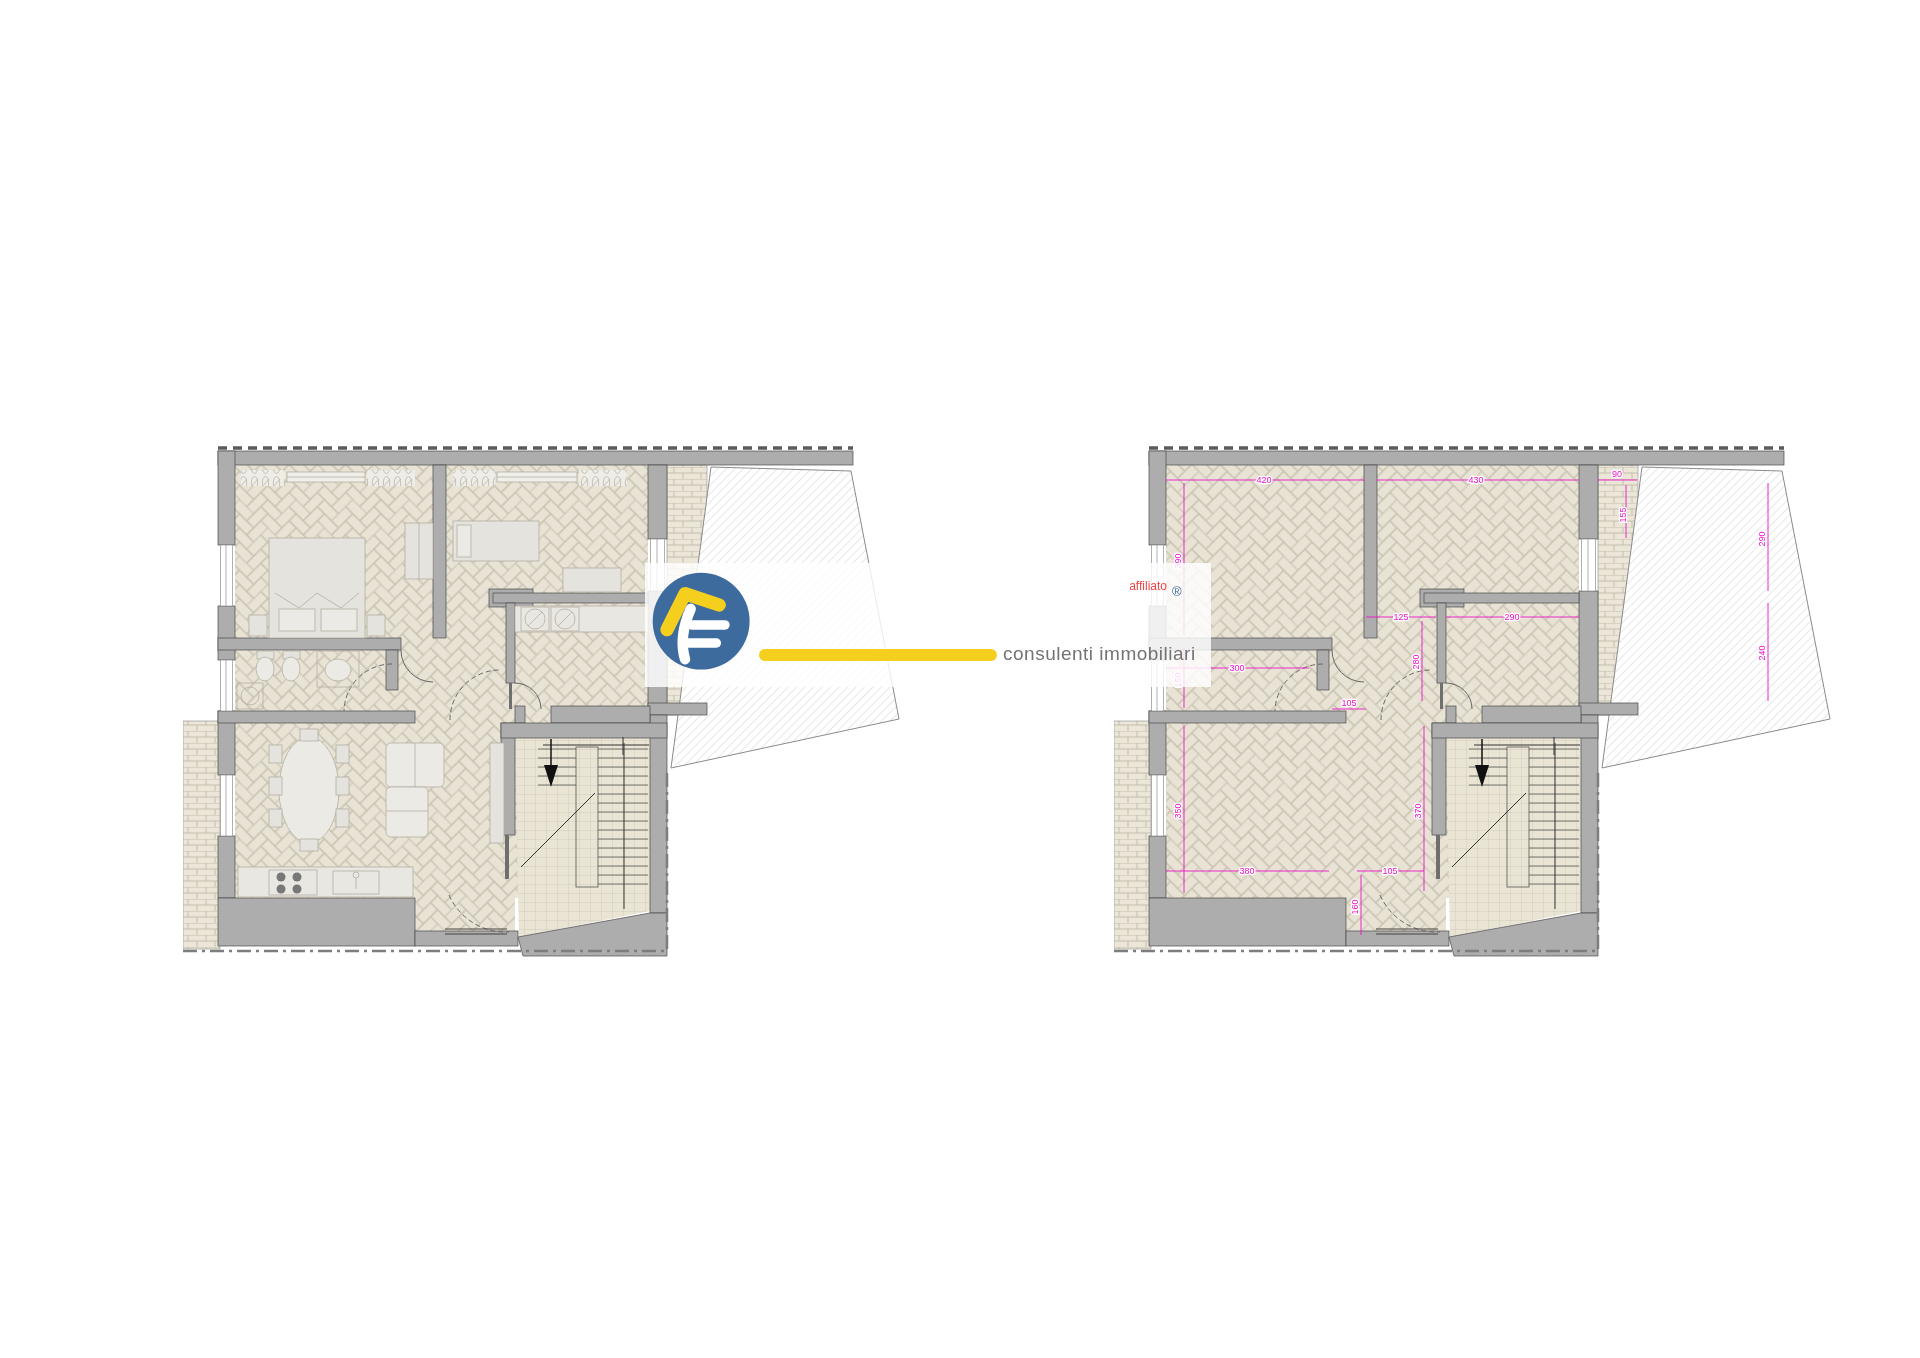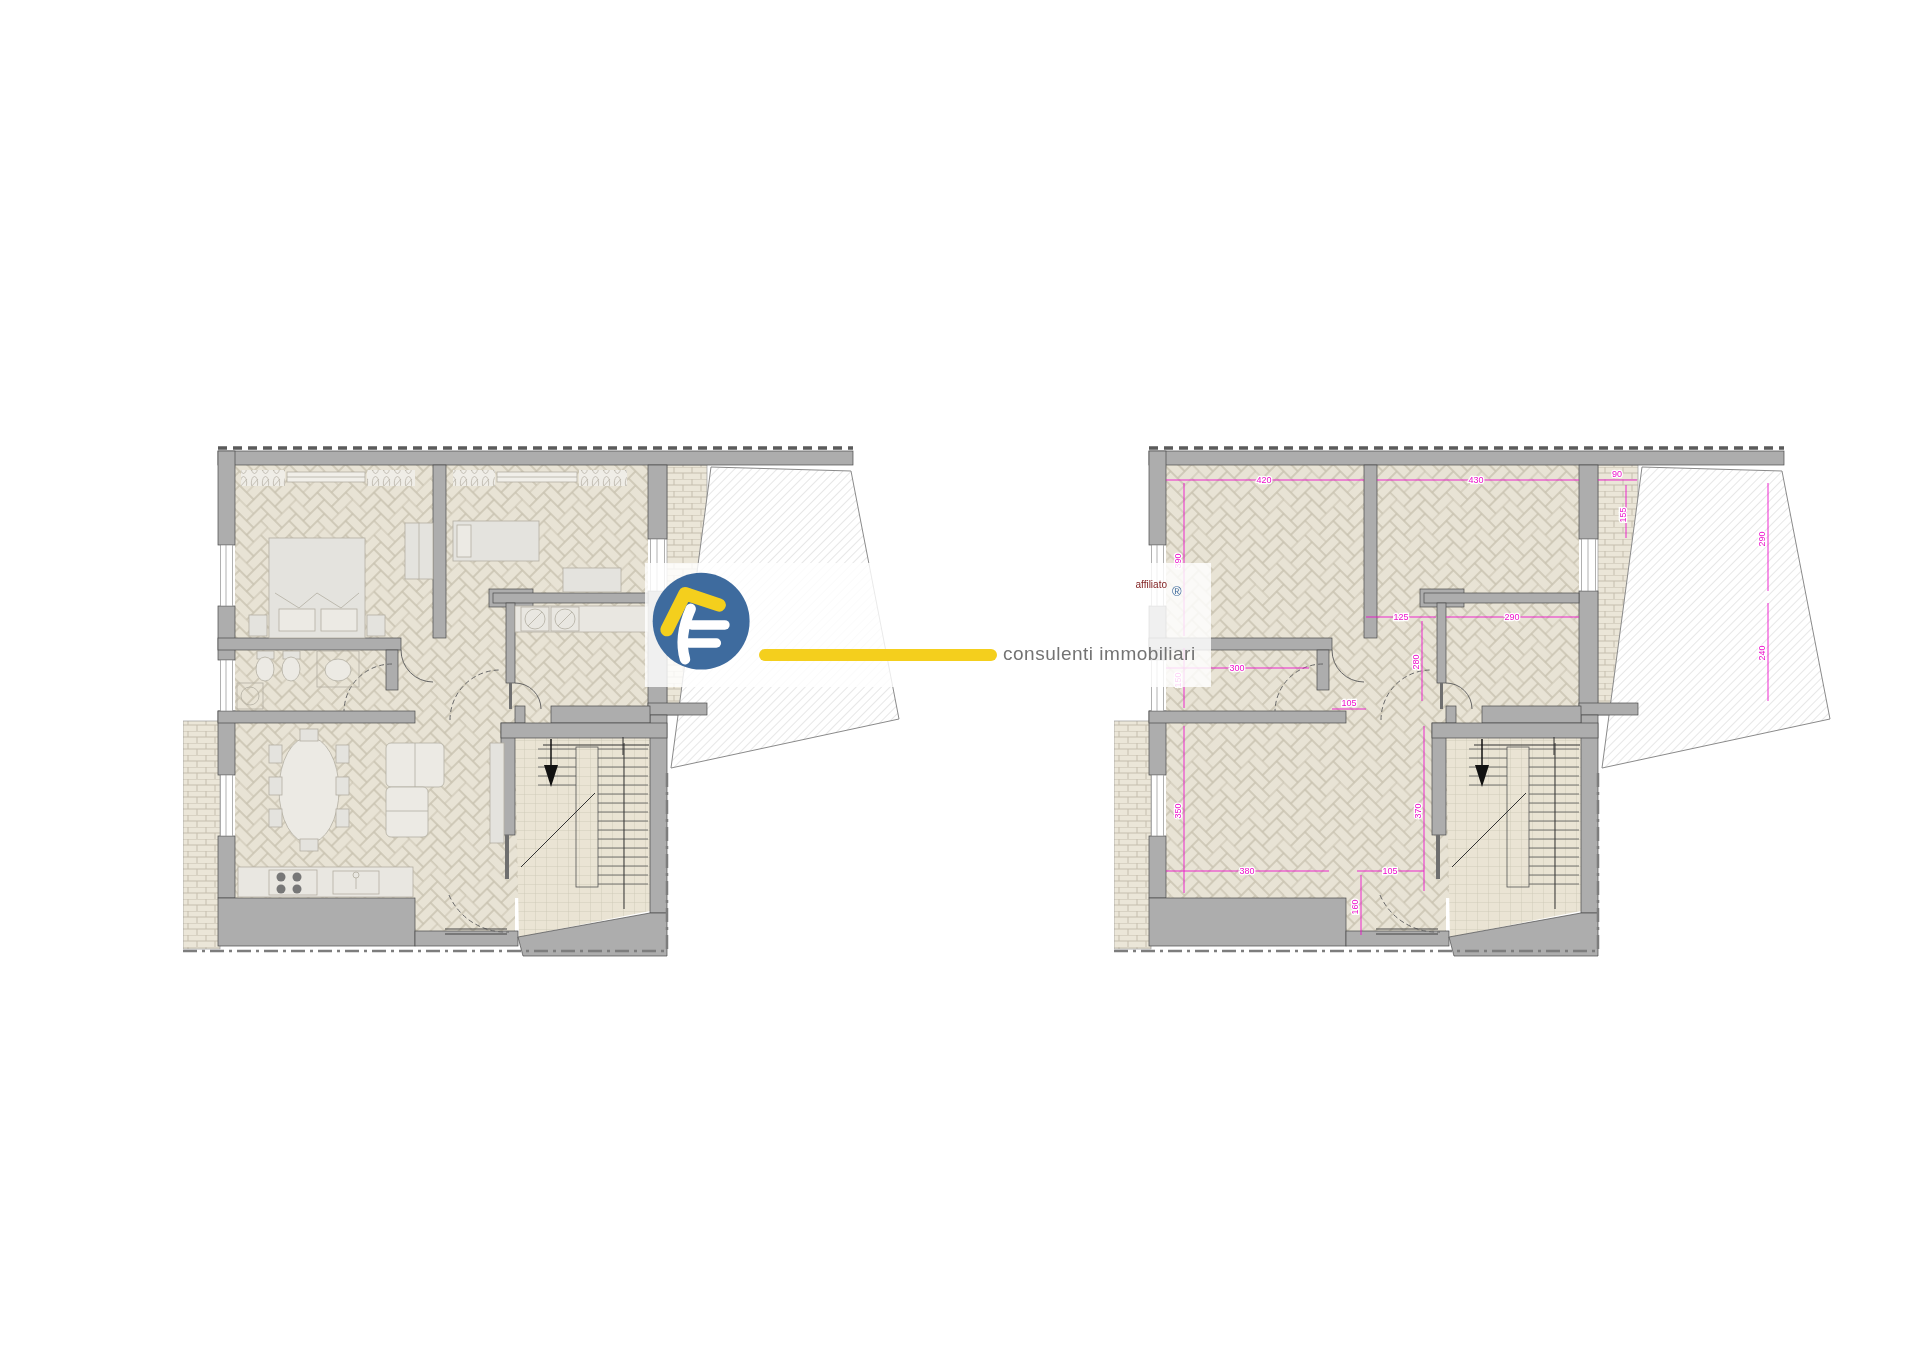--- a/index.html
+++ b/index.html
@@ -7,21 +7,21 @@
           font-family:"Liberation Sans", sans-serif;}
   .plan{position:absolute;top:443px;width:730px;height:530px;}
   .plan.left{left:183px;}
   .plan.right{left:1114px;}
   .logo{position:absolute;left:645px;top:563px;width:566px;height:124px;
         background:rgba(255,255,255,0.82);}
   .logo .badge{position:absolute;left:2px;top:4px;width:114px;height:114px;}
   .logo .brand{position:absolute;left:112px;top:40px;font-size:63px;font-weight:bold;
         letter-spacing:3px;color:#3e6b9e;line-height:1;white-space:nowrap;}
   .logo .affiliato{position:absolute;left:428px;top:16px;width:94px;text-align:right;
-        font-size:10px;color:#7f1d1d;}
+        font-size:12px;color:#ef4444;}
   .logo .reg{position:absolute;left:527px;top:21px;font-size:13px;color:#3e6b9e;}
   .logo .bar{position:absolute;left:114px;top:86px;width:238px;height:12px;
         background:#f4cf1d;border-radius:6px;}
   .logo .tagline{position:absolute;left:358px;top:80px;font-size:19px;color:#737373;
         letter-spacing:0.5px;white-space:nowrap;}
   svg text.dim{font-family:"Liberation Sans", sans-serif;font-size:9px;fill:#ed12cb;
         paint-order:stroke;stroke:#ffffff;stroke-width:2.5px;text-anchor:middle;}
 </style>
 </head>
 <body>

